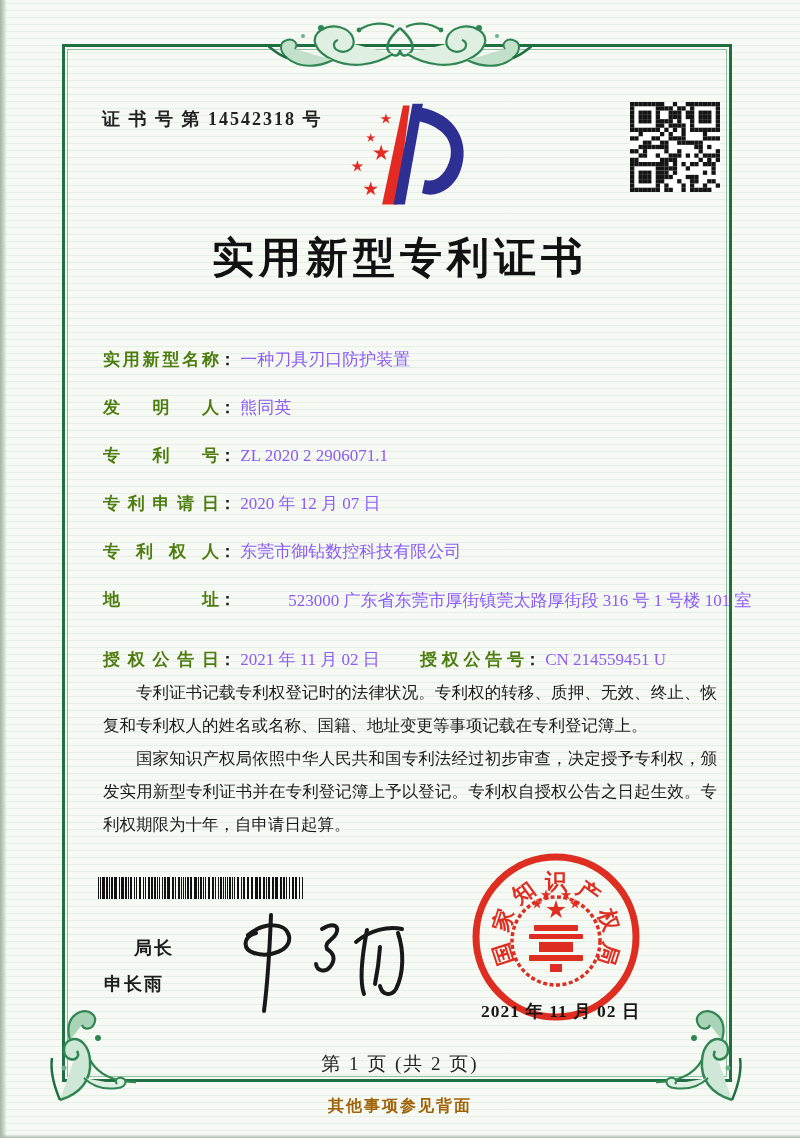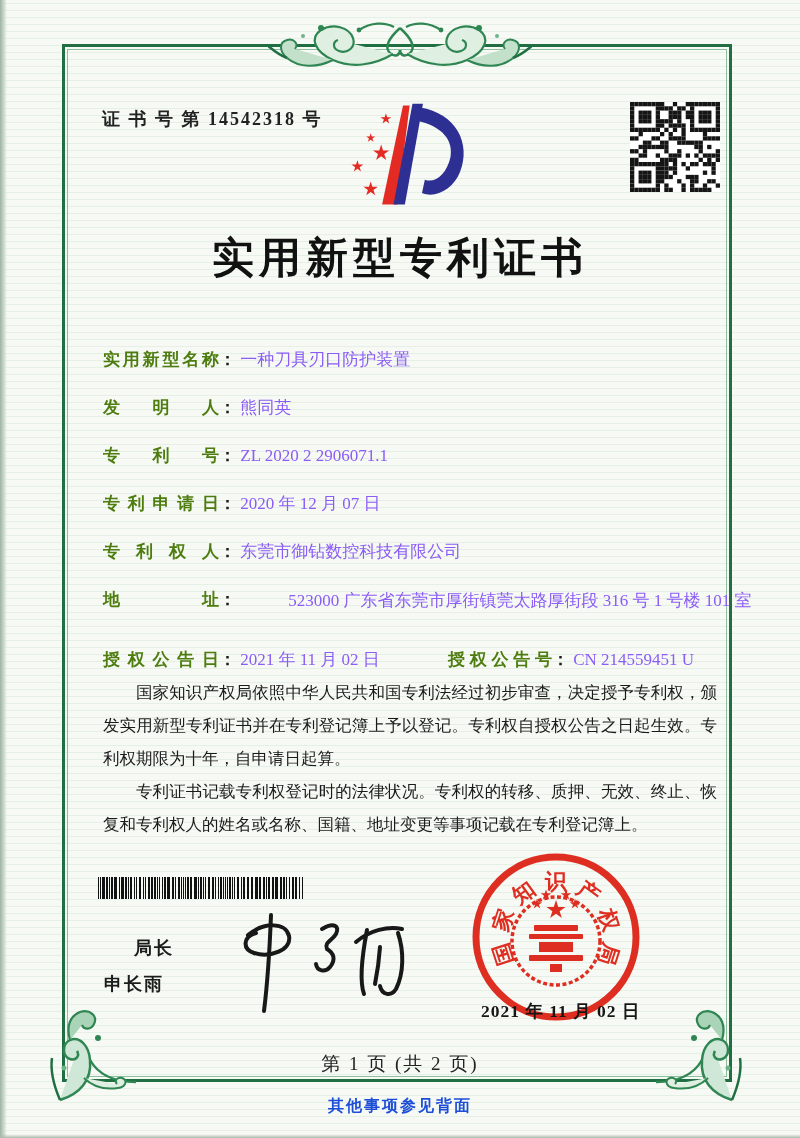--- a/index.html
+++ b/index.html
@@ -49,21 +49,21 @@
 
   .frow{position:absolute;left:103px;font-size:17px;line-height:30px;white-space:nowrap;}
   .flabel{
     display:inline-block;width:116px;
     text-align:justify;text-align-last:justify;
     font-weight:700;color:#4d7c0f;vertical-align:top;
   }
   .fcolon{font-weight:700;vertical-align:top;}
   .fvalue{color:#8b5cf6;vertical-align:top;}
   .wrapval{display:inline-block;white-space:normal;max-width:468px;line-height:31px;margin-left:48px;}
-  .grant-no-group{position:absolute;left:317px;top:0;white-space:nowrap;margin-left:28px;}
+  .grant-no-group{position:absolute;left:317px;top:0;white-space:nowrap;}
   .grant-no-group .flabel{width:104px;}
 
   .body-text{
     position:absolute;left:103px;top:676px;width:614px;
     font-size:16.5px;line-height:33px;text-align:justify;color:#1a1a1a;
   }
   .body-text p{margin:0;text-indent:2em;}
 
   .barcode{position:absolute;left:98px;top:877px;width:212px;height:22px;}
 
@@ -78,21 +78,21 @@
     position:absolute;left:481px;top:999px;font-size:17.5px;font-weight:600;
     letter-spacing:1px;color:#161616;z-index:5;
   }
 
   .page-info{
     position:absolute;left:0;top:1051px;width:100%;text-align:center;
     font-size:19px;letter-spacing:2px;color:#222;
   }
   .back-note{
     position:absolute;left:0;top:1096px;width:100%;text-align:center;
-    font-size:16px;font-weight:600;letter-spacing:2px;color:#1d4ed8;
+    font-size:16px;font-weight:600;letter-spacing:2px;color:#a16207;
   }
 </style>
 </head>
 <body>
 
 <div class="bg-lines"></div>
 <div class="paper-edge-left"></div>
 <div class="paper-edge-bottom"></div>
 
 <div class="frame"></div>
@@ -422,22 +422,22 @@
 <div class="frow" style="top:645px">
   <span class="flabel">授权公告日</span><span class="fcolon">：</span>
   <span class="fvalue">2021 年 11 月 02 日</span>
   <span class="grant-no-group">
     <span class="flabel">授权公告号</span><span class="fcolon">：</span>
     <span class="fvalue">CN 214559451 U</span>
   </span>
 </div>
 
 <div class="body-text">
+  <p>专利证书记载专利权登记时的法律状况。专利权的转移、质押、无效、终止、恢复和专利权人的姓名或名称、国籍、地址变更等事项记载在专利登记簿上。</p>
   <p>国家知识产权局依照中华人民共和国专利法经过初步审查，决定授予专利权，颁发实用新型专利证书并在专利登记簿上予以登记。专利权自授权公告之日起生效。专利权期限为十年，自申请日起算。</p>
-  <p>专利证书记载专利权登记时的法律状况。专利权的转移、质押、无效、终止、恢复和专利权人的姓名或名称、国籍、地址变更等事项记载在专利登记簿上。</p>
 </div>
 
 <svg class="barcode" id="barcode-svg" viewBox="0 0 212 22" preserveAspectRatio="none">
     <rect x="0" y="0" width="1" height="22" fill="#111"></rect>
     <rect x="2" y="0" width="1" height="22" fill="#111"></rect>
     <rect x="4" y="0" width="3" height="22" fill="#111"></rect>
     <rect x="8" y="0" width="2" height="22" fill="#111"></rect>
     <rect x="11" y="0" width="1" height="22" fill="#111"></rect>
     <rect x="13" y="0" width="2" height="22" fill="#111"></rect>
     <rect x="16" y="0" width="3" height="22" fill="#111"></rect>

